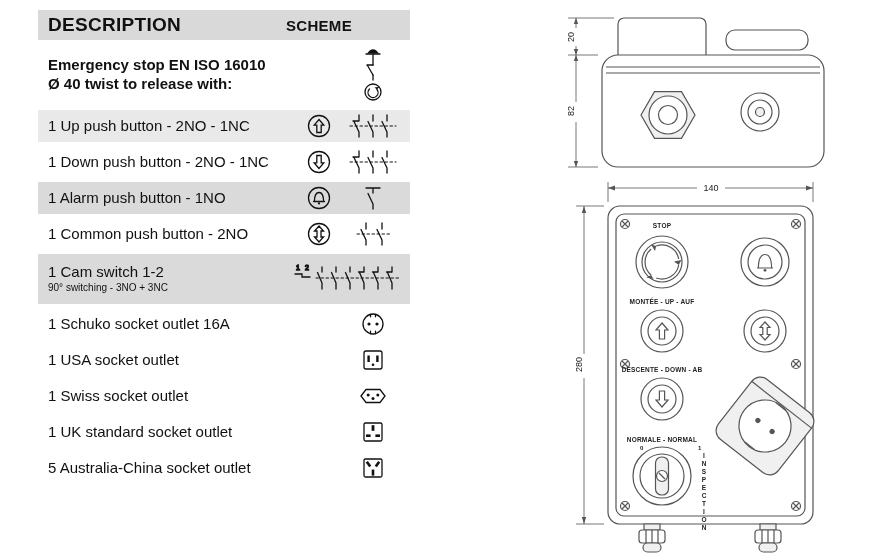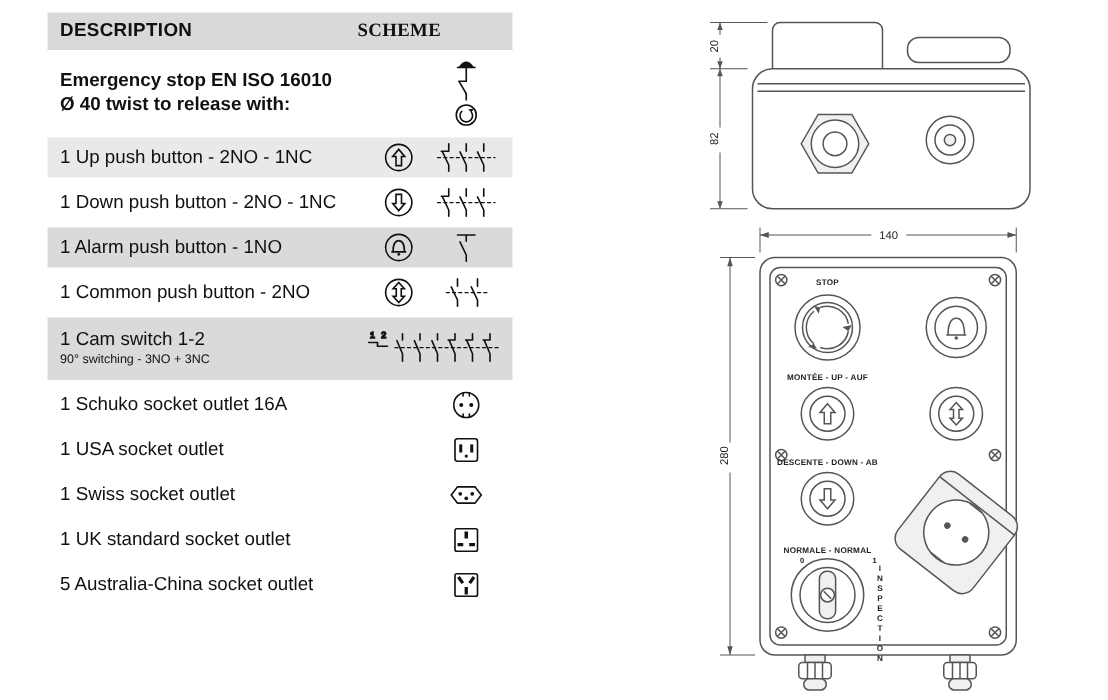--- a/index.html
+++ b/index.html
@@ -7,22 +7,22 @@
   body { width:886px; height:560px; font-family:"Liberation Sans", sans-serif; color:#111; overflow:hidden; }
   .page { position:relative; width:886px; height:560px; background:#fff; }
 
   
   .table { position:absolute; left:38px; top:10px; width:372px; }
   .row { display:flex; align-items:center; padding:2px 6px 2px 10px; margin-bottom:4px; min-height:32px; }
   .row .desc { flex:1; font-size:15px; line-height:1.25; }
   .row .icon { width:46px; display:flex; justify-content:center; align-items:center; }
   .row .scheme { width:62px; display:flex; justify-content:center; align-items:center; }
   .hdr { background:#d9d9d9; min-height:30px; }
-  .hdr .desc { font-weight:bold; font-size:15px; letter-spacing:.3px; }
-  .hdr .schemeHdr { width:118px; font-weight:bold; font-size:15px; letter-spacing:.3px;font-family:Liberation Serif, serif; }
+  .hdr .desc { font-weight:bold; font-size:19px; letter-spacing:.3px; }
+  .hdr .schemeHdr { width:118px; font-weight:bold; font-size:15px; letter-spacing:.3px; }
   .shaded { background:#dadada;align-items:center; }
   .shaded-light { background:#e9e9e9; }
   .bold { font-weight:bold; font-size:16px; }
   .desc .l2 { display:block; }
 
   svg { display:block; }
   svg.sch * { stroke:#111; fill:none; stroke-width:1.3; stroke-linecap:round; }
   svg.sch .f { fill:#111; stroke:none; }
   svg.sch .dash { stroke-dasharray:2.5 2.5; stroke-width:1; }
 

